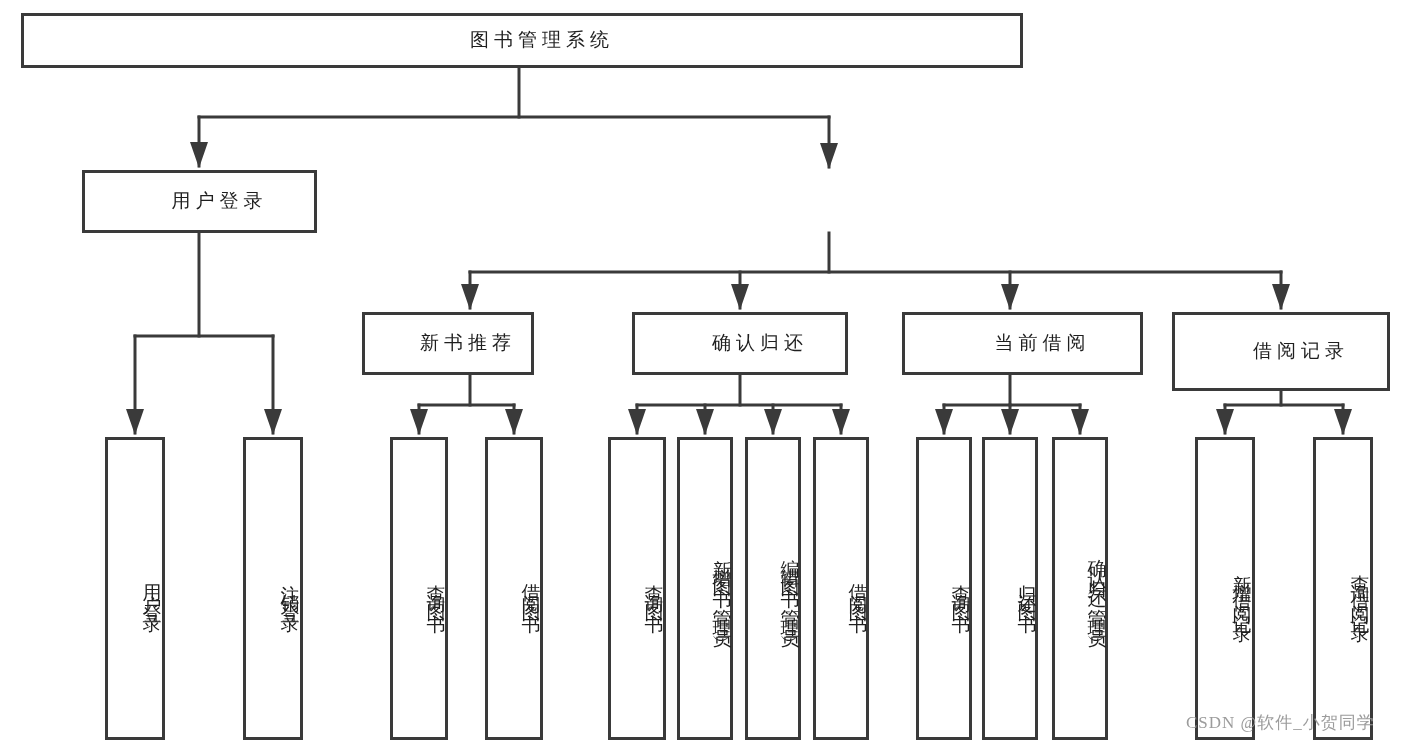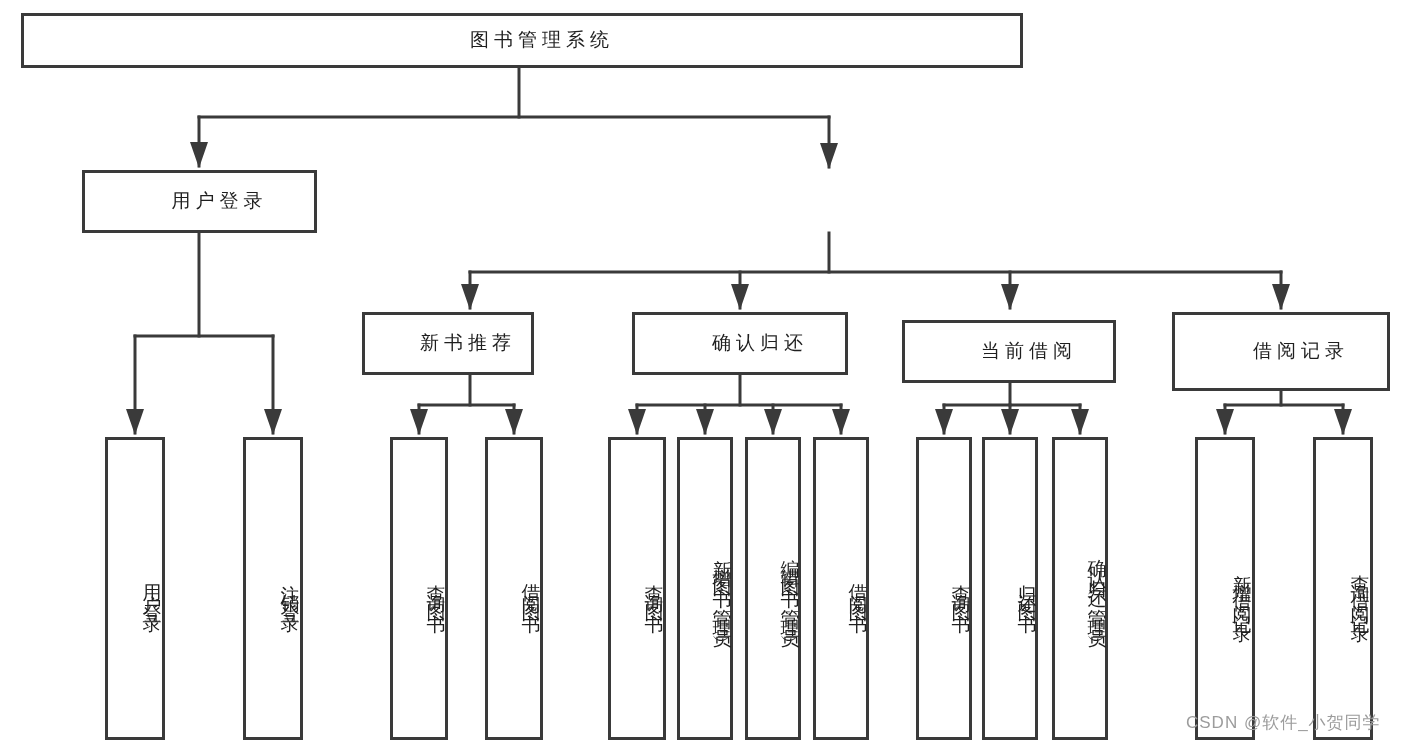--- a/index.html
+++ b/index.html
@@ -48,20 +48,21 @@
   }
   .watermark{
     position:absolute;
     left:1186px;
     top:711px;
     font-size:17px;
     letter-spacing:1px;
     color:var(--wm);
     z-index:5;
     white-space:nowrap;
+    font-family:Liberation Serif, serif;
   }
 </style>
 </head>
 <body>
 
 <div class="stage">
 
   <svg class="wires" width="1405" height="747" viewBox="0 0 1405 747">
     <defs>
       <marker id="ah" markerUnits="userSpaceOnUse" markerWidth="26" markerHeight="18" viewBox="0 0 26 18" refX="24" refY="9" orient="auto">
@@ -131,21 +132,21 @@
   <div class="node h" style="left:82px;top:170px;width:235px;height:63px">
     <span class="label">用户登录</span>
   </div>
 
   <div class="node h" style="left:362px;top:312px;width:172px;height:63px">
     <span class="label">新书推荐</span>
   </div>
   <div class="node h" style="left:632px;top:312px;width:216px;height:63px">
     <span class="label">确认归还</span>
   </div>
-  <div class="node h" style="left:902px;top:320px;width:214px;height:63px">
+  <div class="node h" style="left:902px;top:312px;width:241px;height:63px">
     <span class="label">当前借阅</span>
   </div>
   <div class="node h" style="left:1172px;top:312px;width:218px;height:79px">
     <span class="label">借阅记录</span>
   </div>
 
   <div class="node leaf" style="left:105px;top:437px;width:60px;height:303px">
     <span class="label">用户登录</span>
   </div>
   <div class="node leaf" style="left:243px;top:437px;width:60px;height:303px">

